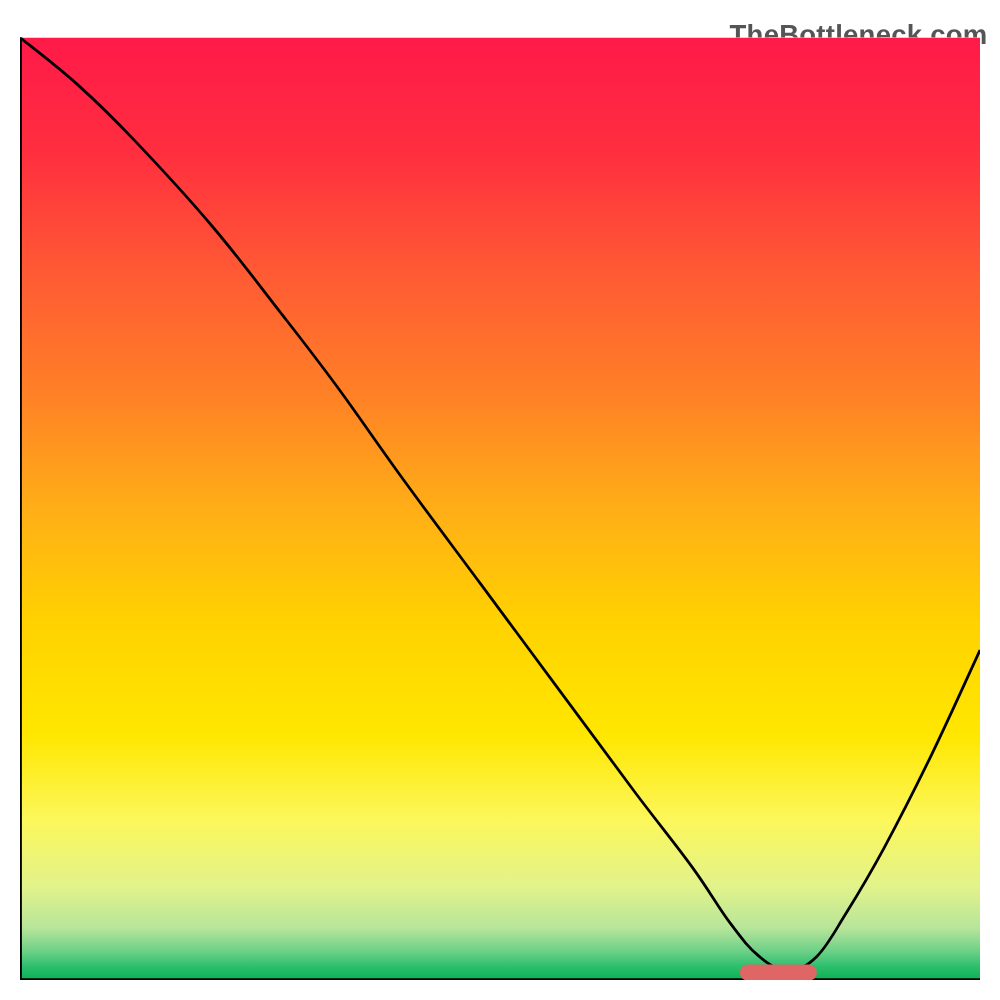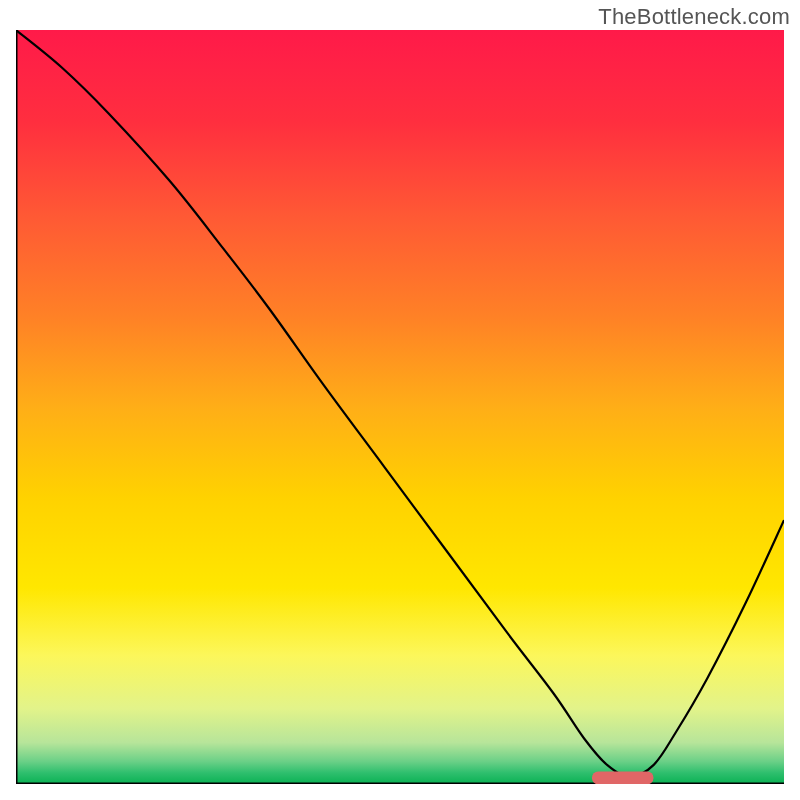--- a/index.html
+++ b/index.html
@@ -10,24 +10,24 @@
     background: #ffffff;
     font-family: Arial, Helvetica, sans-serif;
   }
   .container {
     position: relative;
     width: 800px;
     height: 800px;
   }
   .watermark {
     position: absolute;
-    top: 4px;
+    top: 15px;
     right: 10px;
     font-size: 22px;
-    font-weight: normal;
+    font-weight: bold;
     color: #555;
     letter-spacing: 0.2px;
   }
   .plot-frame {
     position: absolute;
     left: 16px;
     top: 30px;
     width: 768px;
     height: 754px;
     background: #fff;

